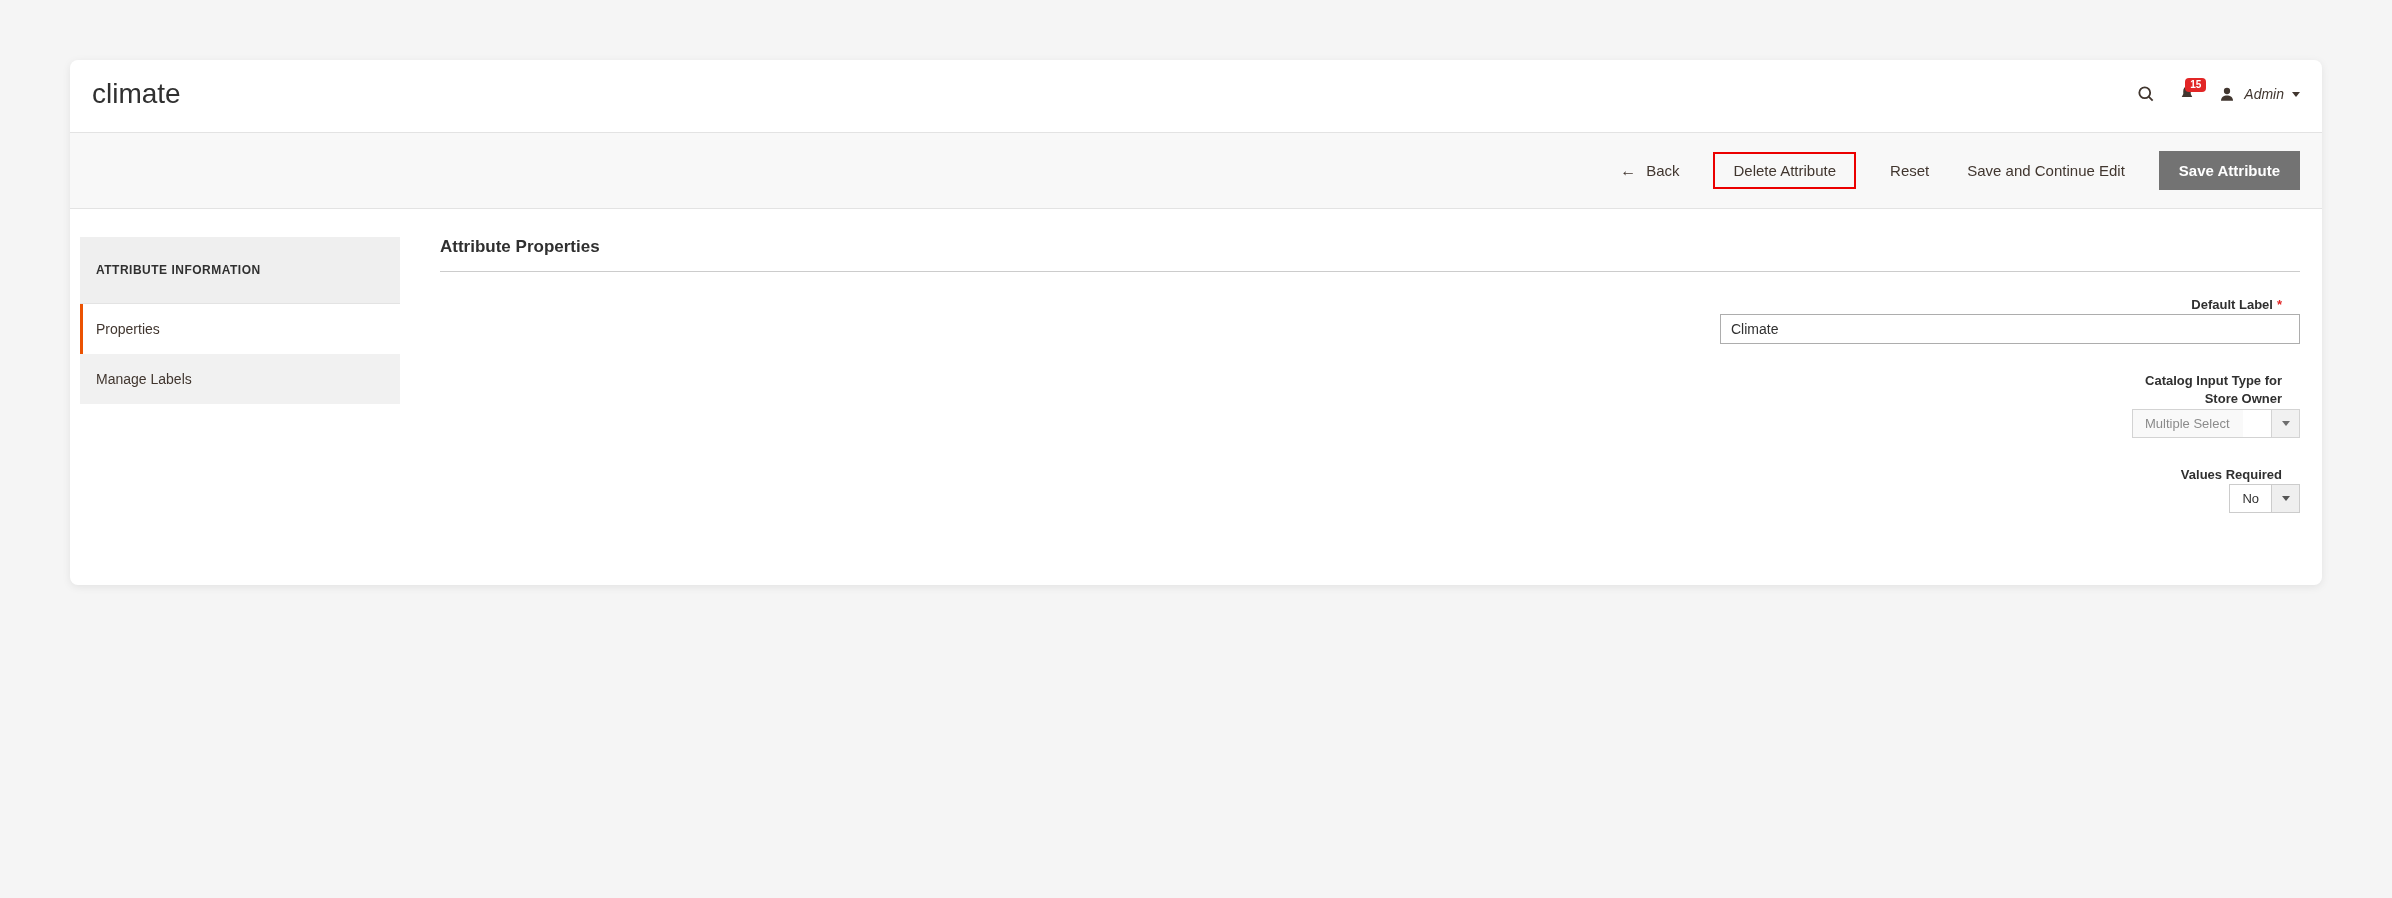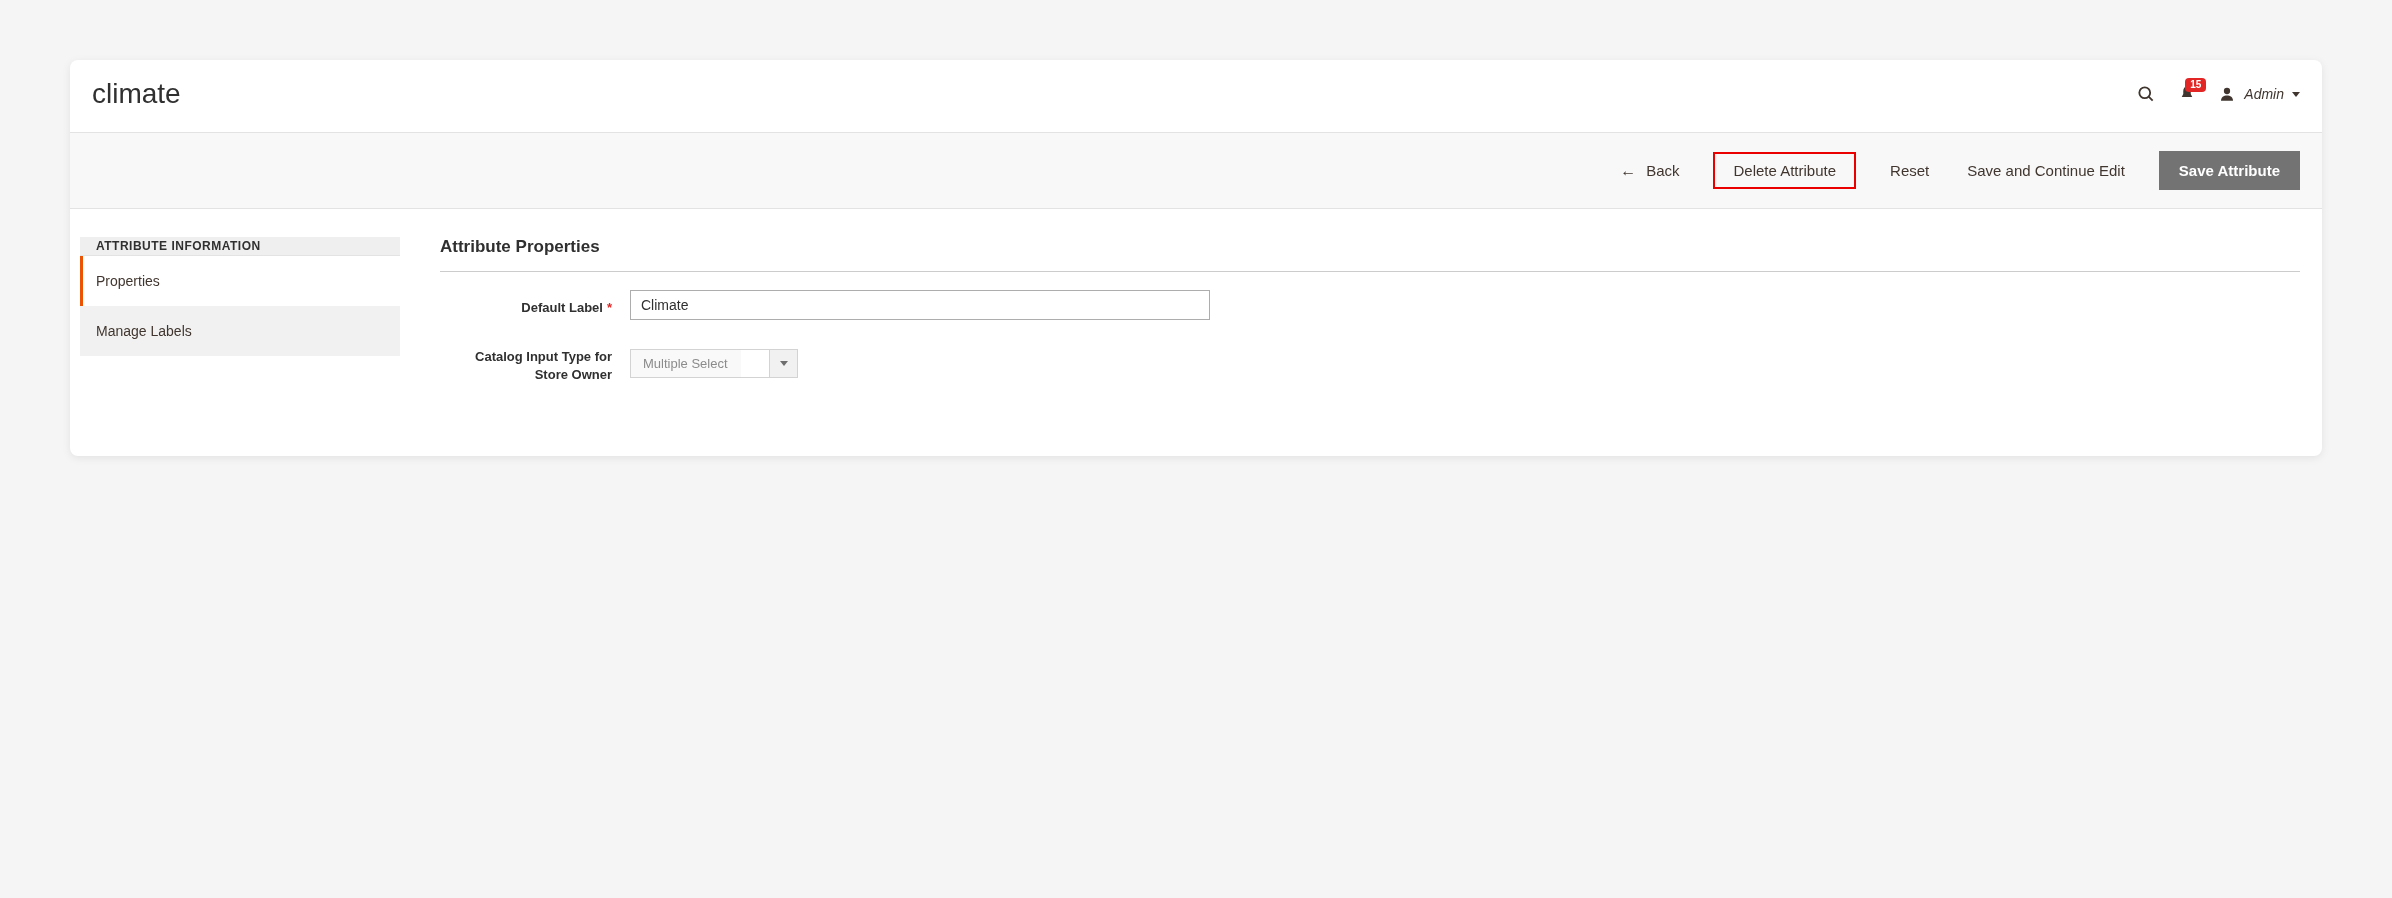--- a/index.html
+++ b/index.html
@@ -109,21 +109,21 @@
     display: flex;
     padding: 28px 22px 10px 10px;
     gap: 40px;
   }
   .sidebar {
     width: 320px;
     flex-shrink: 0;
   }
   .sidebar-header {
     background: #efefef;
-    padding: 2px 16px;
+    padding: 26px 16px;
     font-size: 12px;
     font-weight: 700;
     letter-spacing: 0.5px;
     color: #303030;
     border-bottom: 1px solid #e3e3e3;
   }
   .sidebar-item {
     padding: 17px 16px;
     font-size: 14px;
     color: #41362f;
@@ -140,22 +140,23 @@
   }
   .section-title {
     font-size: 17px;
     color: #303030;
     padding-bottom: 14px;
     border-bottom: 1px solid #ccc;
     margin-bottom: 18px;
   }
   .form-row {
     display: flex;
-    align-items: center;
+    align-items: flex-end;
     margin-bottom: 22px;
+    flex-direction: column;
   }
   .form-label {
     width: 190px;
     text-align: right;
     padding-right: 18px;
     font-size: 13px;
     color: #303030;
     font-weight: 600;
     padding-top: 6px;
     line-height: 1.4;
@@ -270,16 +271,25 @@
       <div class="form-row">
         <div class="form-label">Catalog Input Type for Store Owner</div>
         <div class="select-wrap disabled">
           <div class="select-value">Multiple Select</div>
           <div class="select-btn">
               <span class="caret-sm"></span>
             </div>
         </div>
       </div>
 
+      <div class="form-row">
+        <div class="form-label">Values Required</div>
+        <div class="select-wrap small">
+          <div class="select-value enabled">No</div>
+          <div class="select-btn">
+              <span class="caret-sm"></span>
+            </div>
+        </div>
+      </div>
 
     </div>
   </div>
 </div>
 
 </body></html>

